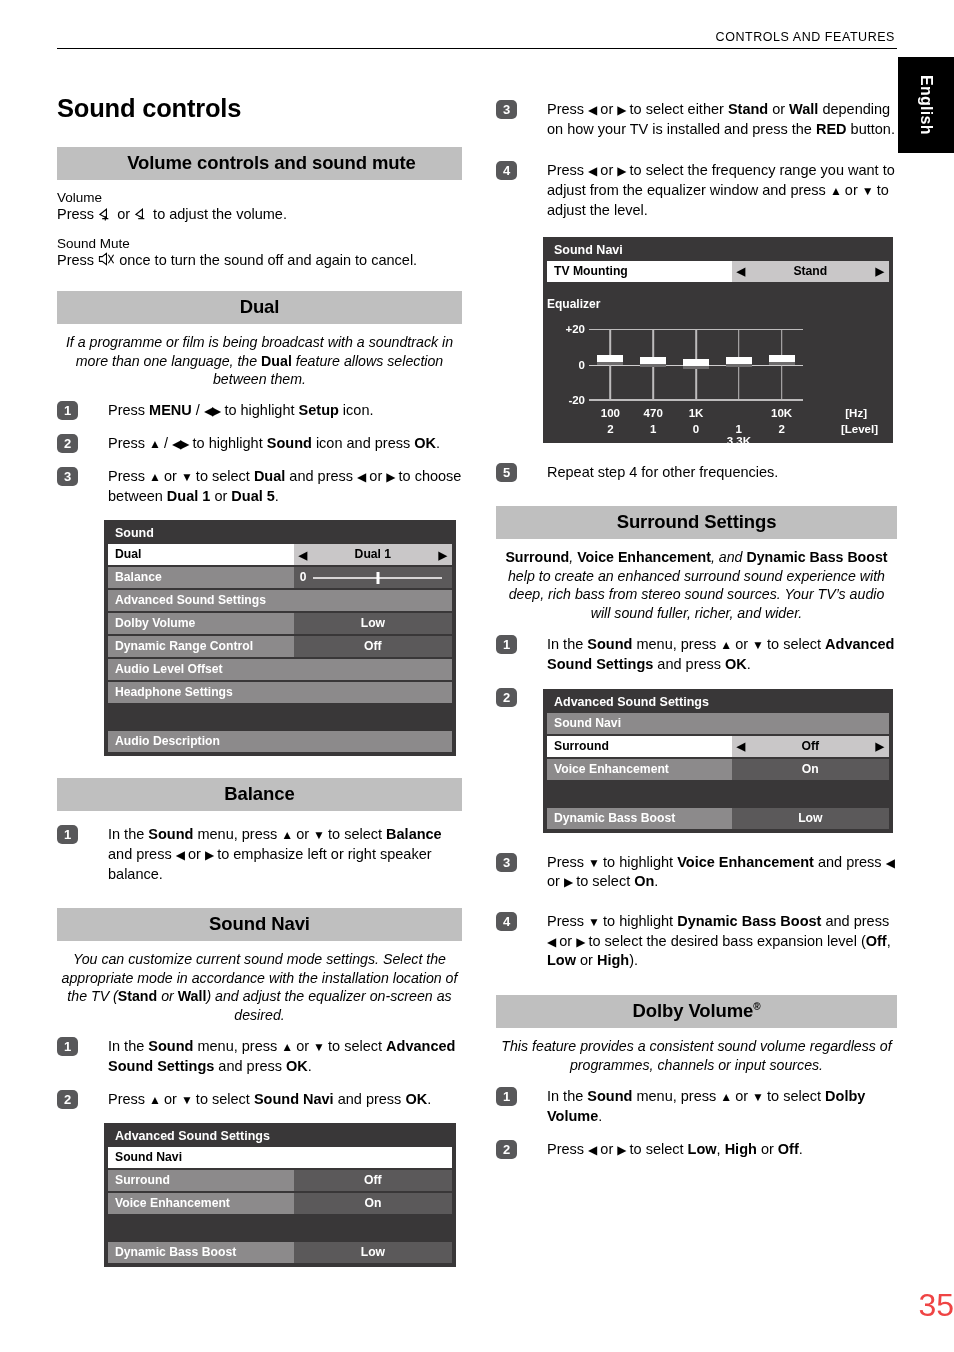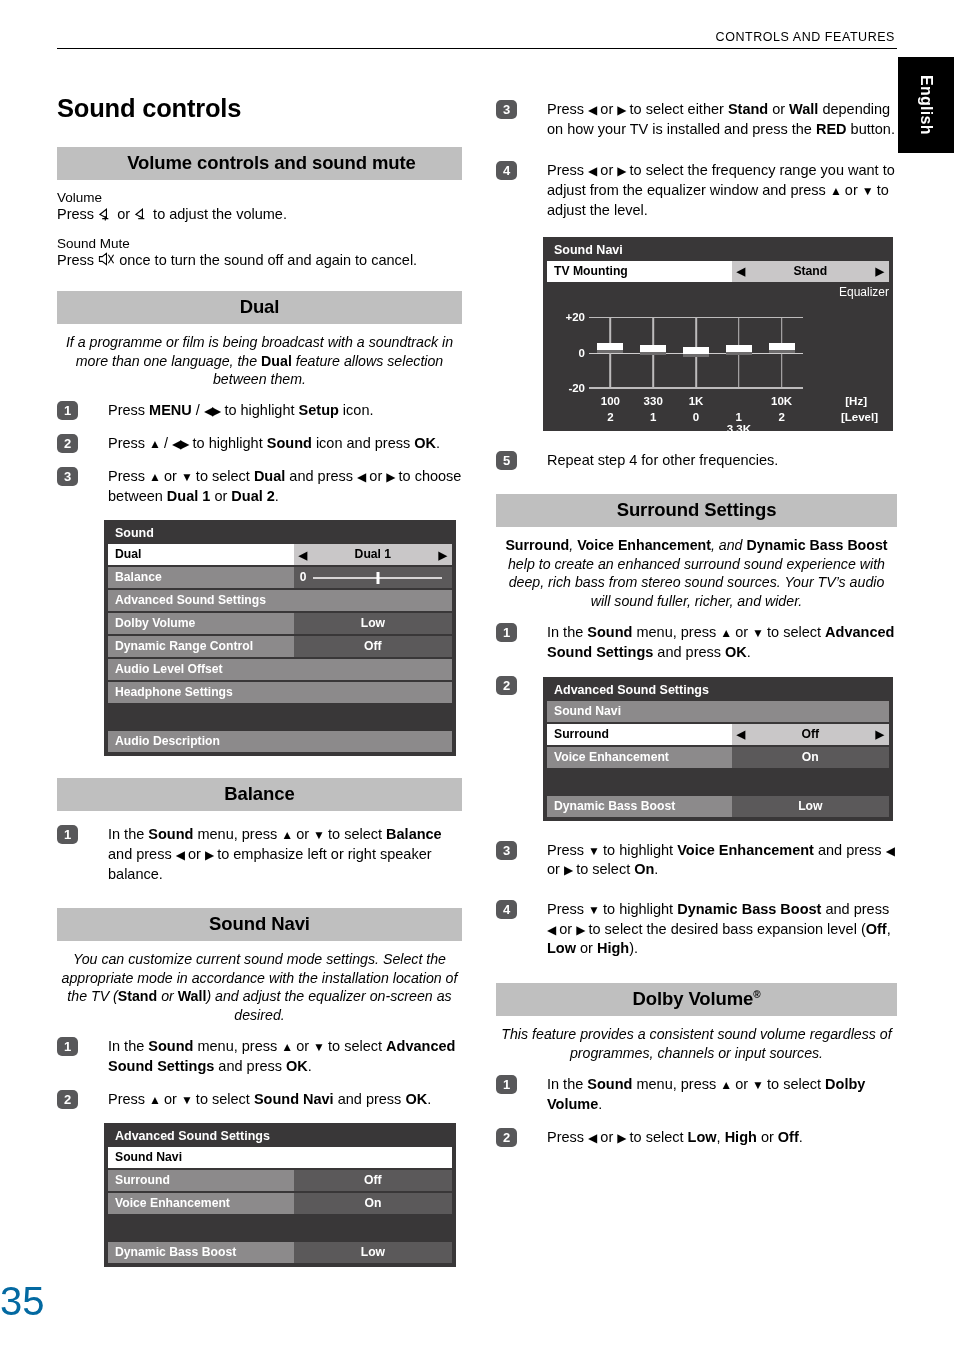--- a/index.html
+++ b/index.html
@@ -229,24 +229,24 @@
 
   
   .eq-osd { padding-bottom: 6px; }
   .eq-area {
     position: relative;
     height: 124px;
     margin-top: 2px;
   }
   .eq-caption {
     color: #ffffff;
-    font-weight: 400;
+    font-weight: 700;
     font-size: 12px;
-    text-align: right;
-    margin-top: 3px;
+    text-align: left;
+    margin-top: 15px;
   }
   .eq-plot {
     position: absolute;
     left: 42px;
     right: 86px;
     top: 16px;
     height: 72px;
   }
   .eq-hline {
     position: absolute;
@@ -320,23 +320,23 @@
   }
   .eq-unit.hz    { right: 22px; top: 94px; }
   .eq-unit.level { right: 11px; top: 110px; }
 
   
   .page-num {
     position: absolute;
     left: 0;
     right: 0;
     bottom: 28px;
-    text-align: left;
-    font-size: 40px;
-    color: #0369a1;
+    text-align: right;
+    font-size: 32px;
+    color: #ef4444;
   }
 </style>
 </head>
 <body>
 
 <div class="page-header">
   <div class="hdr-text">CONTROLS AND FEATURES</div>
   <div class="hdr-rule"></div>
 </div>
 
@@ -390,21 +390,21 @@
     <div class="step">
       <span class="badge">1</span>
       <span>Press <b>MENU</b> / <span class="ar">◀▶</span> to highlight <b>Setup</b> icon.</span>
     </div>
     <div class="step">
       <span class="badge">2</span>
       <span>Press <span class="ar">▲</span> / <span class="ar">◀▶</span> to highlight <b>Sound</b> icon and press <b>OK</b>.</span>
     </div>
     <div class="step">
       <span class="badge">3</span>
-      <span>Press <span class="ar">▲</span> or <span class="ar">▼</span> to select <b>Dual</b> and press <span class="ar">◀</span> or <span class="ar">▶</span> to choose between <b>Dual 1</b> or <b>Dual 2</b>.</span>
+      <span>Press <span class="ar">▲</span> or <span class="ar">▼</span> to select <b>Dual</b> and press <span class="ar">◀</span> or <span class="ar">▶</span> to choose between <b>Dual 1</b> or <b>Dual 5</b>.</span>
     </div>
   </div>
 
   <div class="osd" style="margin-left:47px; width:352px;">
     <div class="osd-title">Sound</div>
 
     <div class="osd-row sel">
       <div class="osd-label">Dual</div>
       <div class="osd-value">
         <span class="lft">◀</span>
@@ -543,21 +543,21 @@
             <div class="eq-shadow" style="left: 70%; top: calc(47.5% - 1px);"></div>
             <div class="eq-knob" style="left: 70%; top: calc(47.5% - 6px);"></div>
             <div class="eq-band" style="left: 90%;"></div>
             <div class="eq-shadow" style="left: 90%; top: calc(45% - 1px);"></div>
             <div class="eq-knob" style="left: 90%; top: calc(45% - 6px);"></div>
           </div>
       </div>
 
       <div class="eq-ticks" id="eq-ticks">
           <div class="eq-tick" style="left: 10%;">100</div>
-          <div class="eq-tick" style="left: 30%;">330</div>
+          <div class="eq-tick" style="left: 30%;">470</div>
           <div class="eq-tick" style="left: 50%;">1K</div>
           <div class="eq-tick" style="left: 70%; margin-top: 28px;">3.3K</div>
           <div class="eq-tick" style="left: 90%;">10K</div>
         </div>
       <div class="eq-levels" id="eq-levels">
           <div class="eq-level" style="left: 10%;">2</div>
           <div class="eq-level" style="left: 30%;">1</div>
           <div class="eq-level" style="left: 50%;">0</div>
           <div class="eq-level" style="left: 70%;">1</div>
           <div class="eq-level" style="left: 90%;">2</div>

